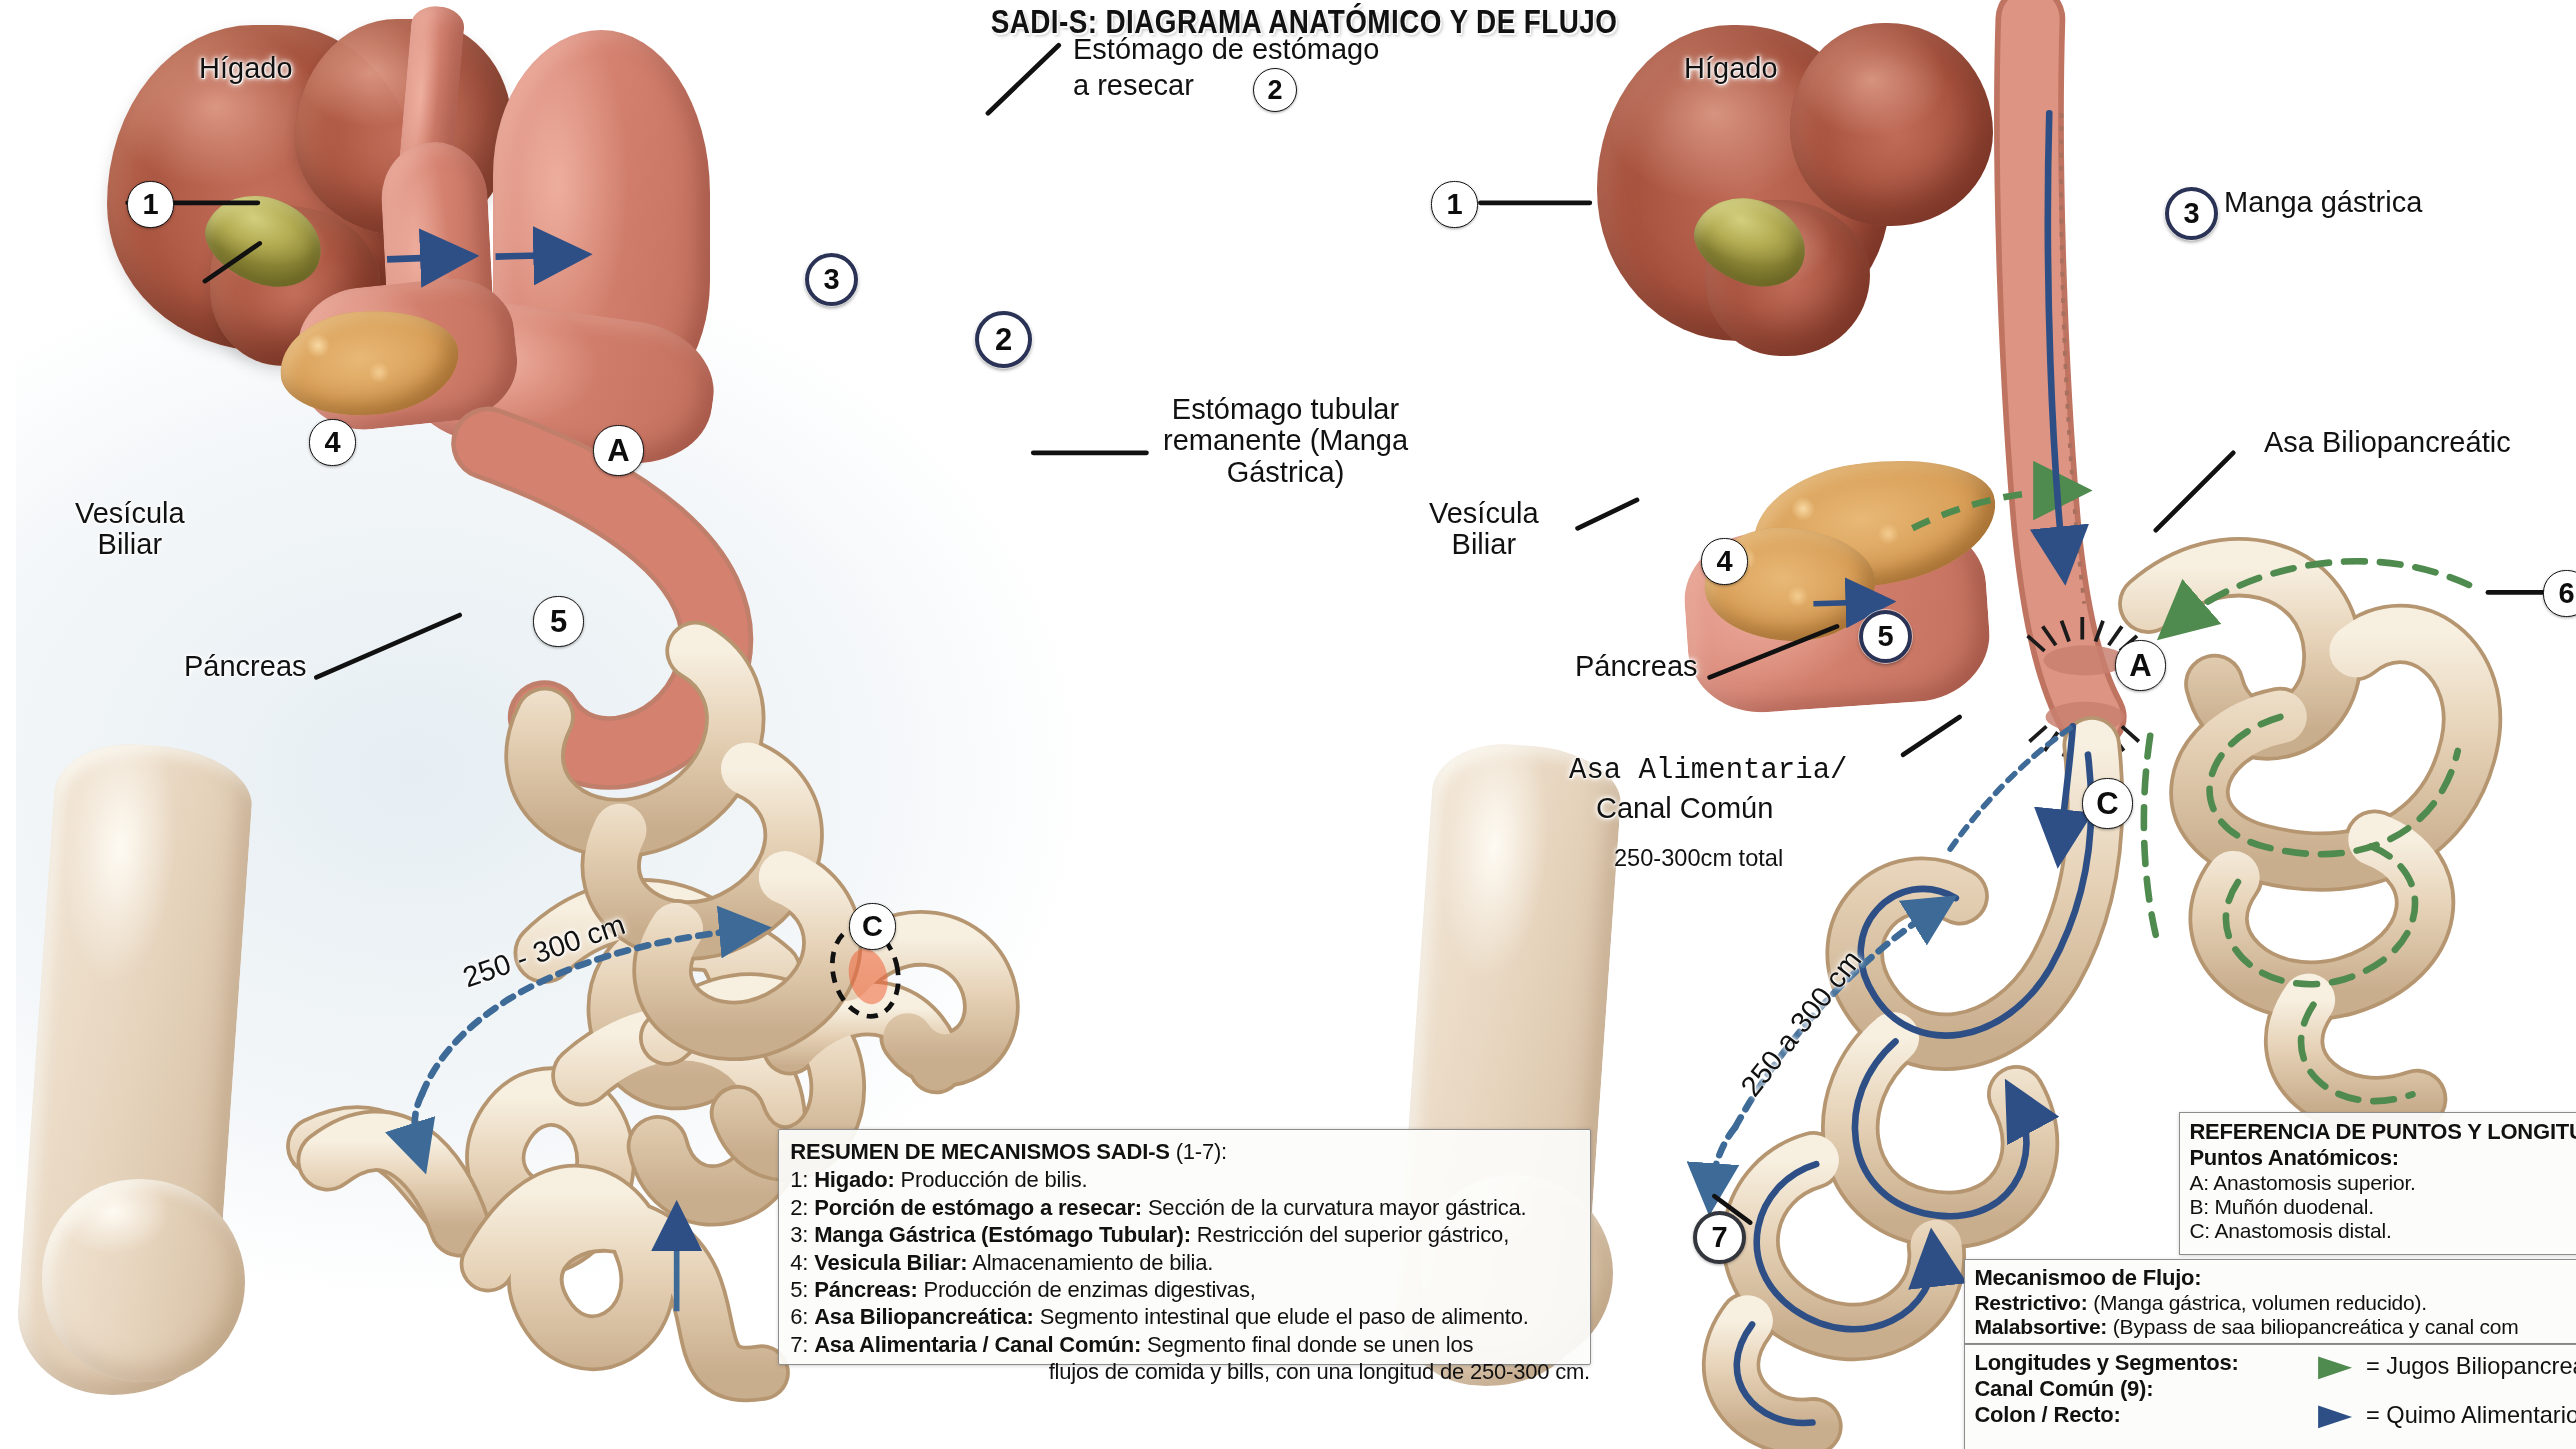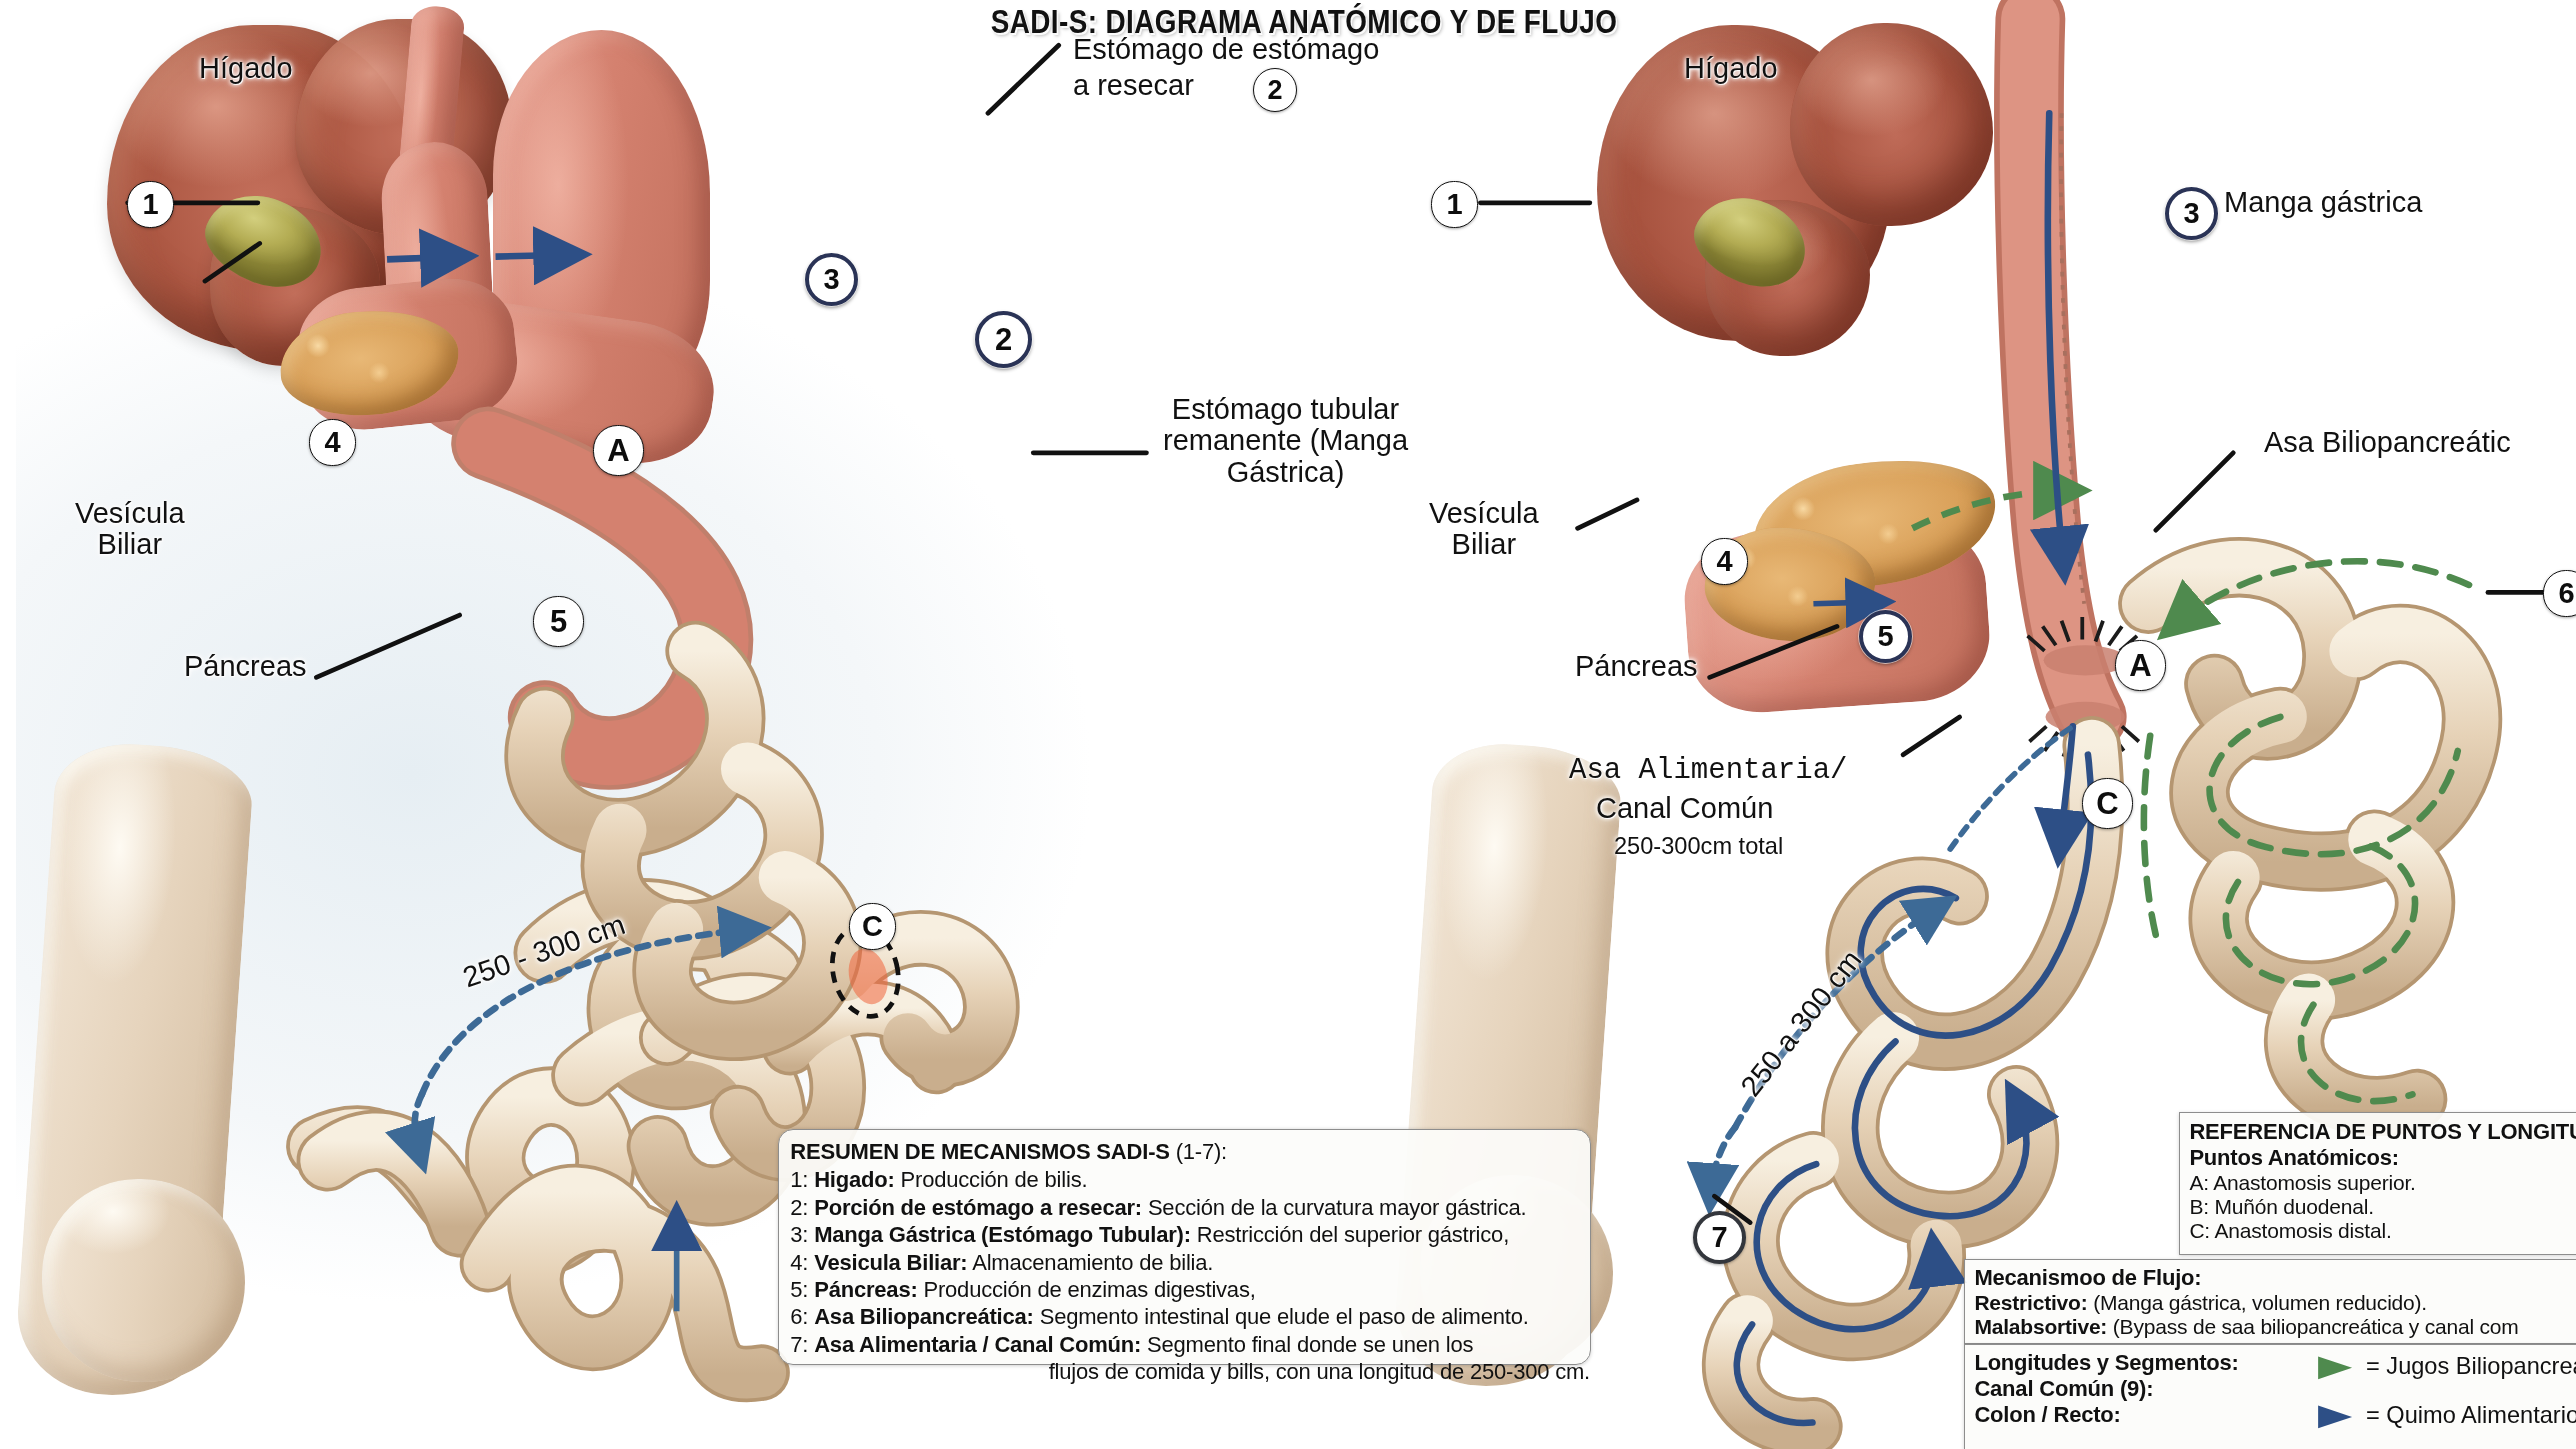--- a/index.html
+++ b/index.html
@@ -29,21 +29,21 @@
   }
 
   
   .lbl{
     position:absolute;color:#111;line-height:1.08;
     font-family:"Liberation Sans", sans-serif;
     text-shadow:0 0 4.7px #fff,0 0 4.7px #fff,0 0 8.5px #fff,0.9px 0.9px 0 rgba(255,255,255,.9);
     z-index:45;white-space:pre-line;
   }
   .lbl.sz1{font-size:29px;}
-  .lbl.sz3{font-size:23.6px;}
+  .lbl.sz3{font-size:23.6px;margin-top:12px;}
 
   
   .bub{
     position:absolute;z-index:50;
     display:flex;align-items:center;justify-content:center;
     border-radius:50%;background:#fff;color:#0d0d0d;
     font-weight:bold;font-family:"Liberation Sans", sans-serif;
     box-shadow:0 0.9px 2.8px rgba(0,0,0,.35);
   }
   .bub.thin{border:1.9px solid #111;}
@@ -58,21 +58,21 @@
   
   .legend{
     position:absolute;background:rgba(252,252,250,.93);
     border:0.9px solid #8d8d8d;z-index:70;
     box-shadow:0 0.9px 3.8px rgba(0,0,0,.18);
     font-family:"Liberation Sans", sans-serif;color:#111;
   }
   .legend .hdr{font-weight:bold;font-size:22px;letter-spacing:-0.2px;}
   .legend .row{font-size:22px;line-height:1.16;letter-spacing:-0.2px;white-space:nowrap;}
   .legend .row b{font-weight:bold;}
-  .legend-left{left:762px;top:1129px;width:813px;height:236px;border-radius:15px;padding:9.4px 0 0 11.3px;box-sizing:border-box;}
+  .legend-left{left:762px;top:1129px;width:813px;height:236px;border-radius:2px;padding:9.4px 0 0 11.3px;box-sizing:border-box;}
   .legend-left .row{margin-top:1.9px;}
   .legend-left .cont{padding-left:26.4px;text-align:right;}
 
   .legend-right-a{left:2163px;top:1112px;width:427px;height:143px;padding:5.7px 0 0 9.4px;box-sizing:border-box;}
   .legend-right-a .row{font-size:21px;}
   .legend-right-b{left:1948px;top:1259px;width:642px;height:85px;padding:4.7px 0 0 9.4px;box-sizing:border-box;}
   .legend-right-b .row{font-size:21px;}
   .legend-right-c{left:1948px;top:1344px;width:642px;height:106px;padding:4.7px 0 0 9.4px;box-sizing:border-box;}
 
   .flowkey{position:absolute;z-index:75;font-size:23.6px;color:#111;font-family:"Liberation Sans",sans-serif;white-space:nowrap;}

